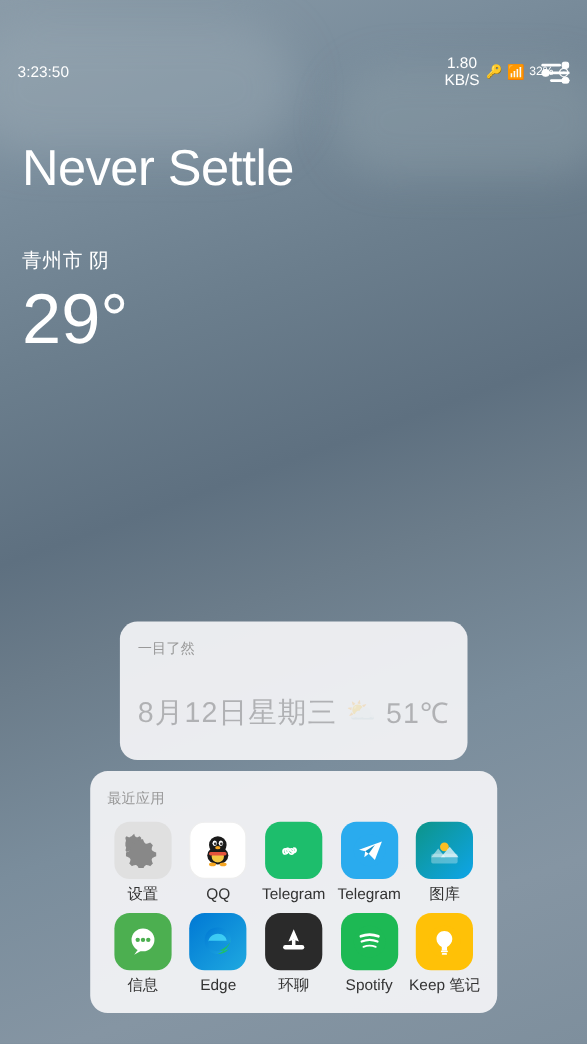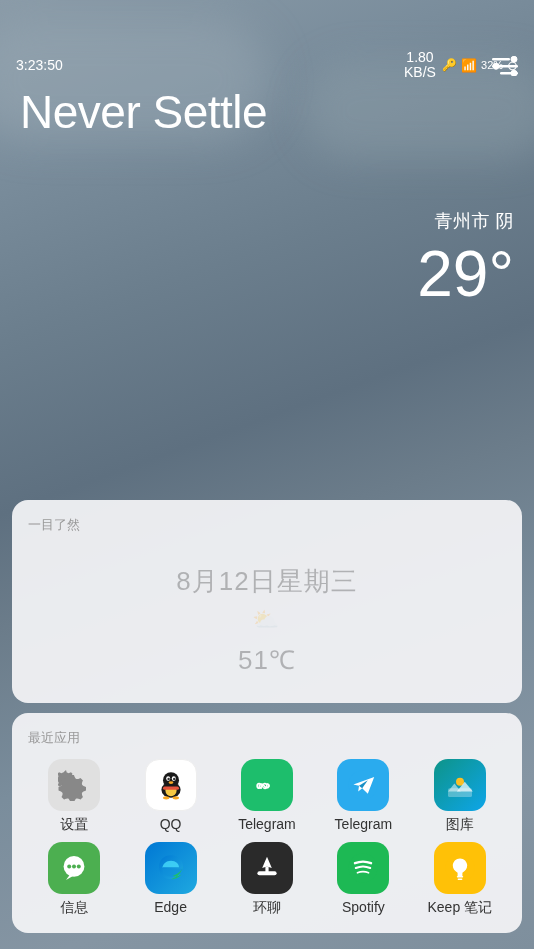--- a/index.html
+++ b/index.html
@@ -96,57 +96,58 @@
 
     
     .main-content {
       position: relative;
       z-index: 5;
       padding: 0 20px;
     }
 
     
     .tagline {
+      margin-top: 40px;
       color: #fff;
       font-size: 46px;
       font-weight: 300;
       letter-spacing: -0.5px;
       line-height: 1.1;
     }
 
     
     .weather-info {
-      margin-top: 72px;
+      margin-top: 48px;
       color: #fff;
-      text-align: right;
     }
 
     .weather-location {
       font-size: 18px;
       font-weight: 400;
       margin-bottom: 4px;
       letter-spacing: 0.5px;
     }
 
     .weather-temp {
       font-size: 64px;
       font-weight: 400;
     }
 
     
     .widgets {
       position: absolute;
-      bottom: 4px;
+      bottom: 16px;
       left: 0;
       right: 0;
       z-index: 10;
       padding: 0 12px 12px;
       display: flex;
       flex-direction: column;
       gap: 10px;
+      align-items: center;
     }
 
     
     .card {
       background: rgba(245, 245, 247, 0.92);
       border-radius: 16px;
       padding: 16px;
     }
 
     .card-title {
@@ -167,21 +168,20 @@
       text-align: center;
       font-size: 26px;
       font-weight: 300;
       color: rgba(0,0,0,0.25);
       letter-spacing: 1px;
       padding: 18px 0 10px;
       display: flex;
       align-items: center;
       justify-content: center;
       gap: 8px;
-      flex-direction: column;
     }
 
     .cloud-icon-inline {
       font-size: 22px;
       color: rgba(0,0,0,0.2);
     }
 
     
     .apps-card {}
 

